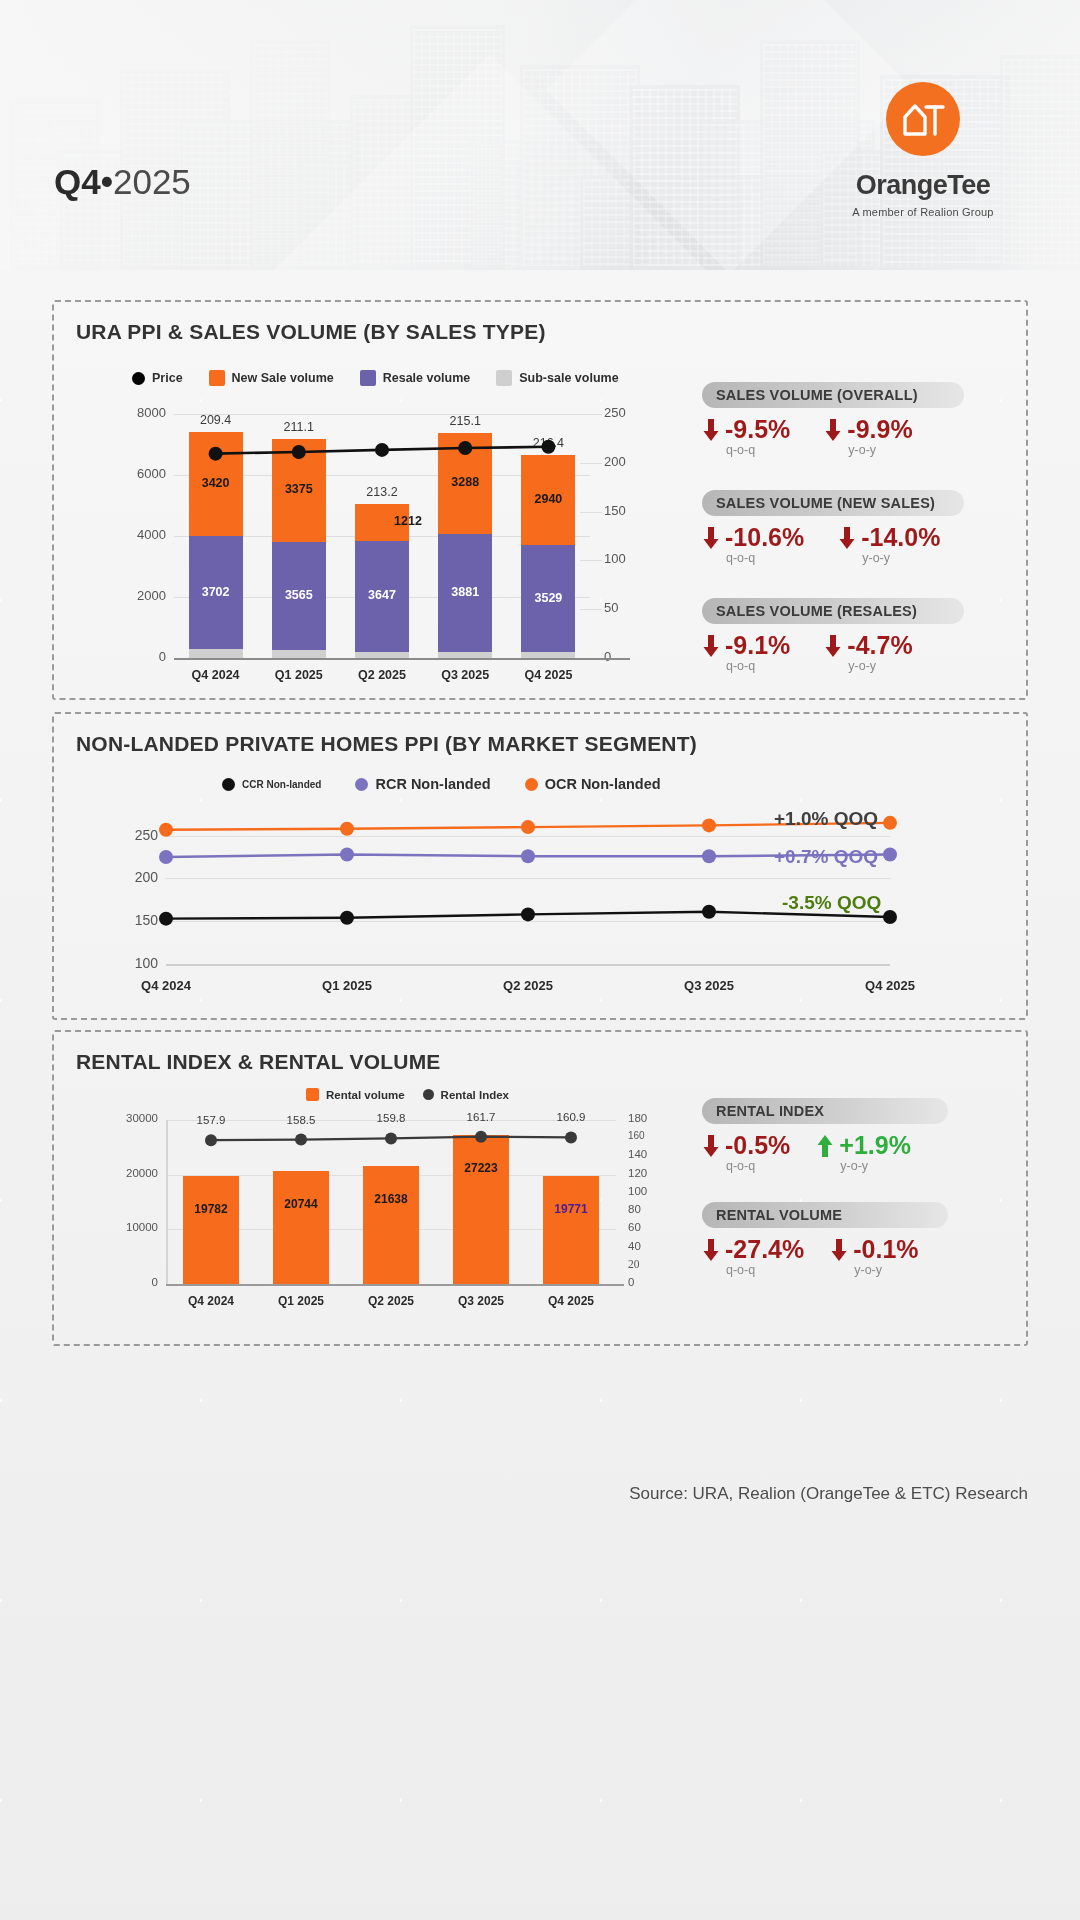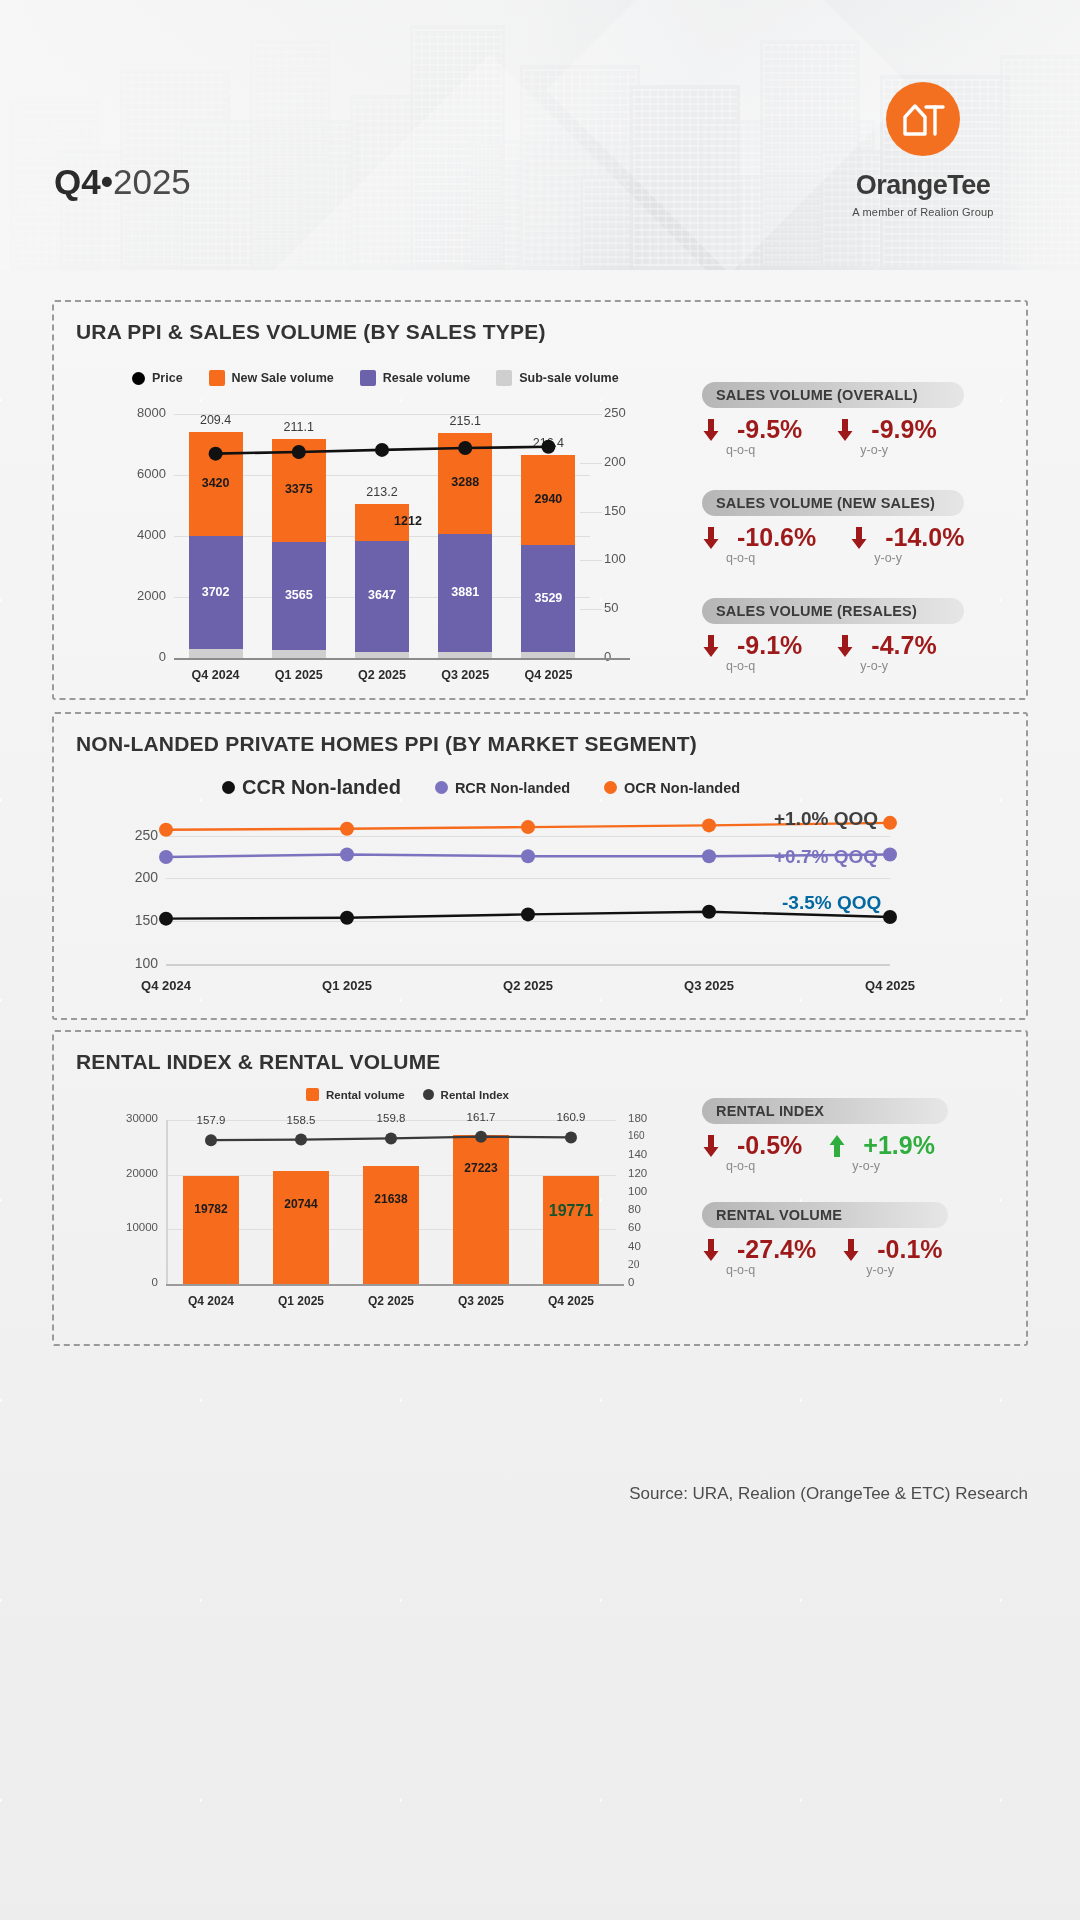--- a/index.html
+++ b/index.html
@@ -93,21 +93,21 @@
     background:linear-gradient(90deg,#b6b6b6,#cfcfcf 55%,#e6e6e6);
     border-radius:13px;
   }
   .stat-row { position:absolute; display:flex; gap:26px; }
   .arrow { width:18px; height:26px; flex:0 0 18px; position:relative; top:1px; }
   .stat-val { font-size:25px; font-weight:bold; line-height:26px; }
   .stat-val.down { color:#9e1a1a; }
   .stat-val.up { color:#2fae3e; }
   .stat-sub { font-size:12.5px; color:#8a8a8a; margin-top:1px; }
   .stat-cellwrap { display:flex; flex-direction:column; }
-  .stat-inner { display:flex; align-items:center; gap:17px; }
+  .stat-inner { display:flex; align-items:center; gap:5px; }
   .stat-sub-wrap { padding-left:24px; }
 
   .qoq-note { position:absolute; font-size:19px; font-weight:bold; color:#2f2f2f; }
 
   .source {
     position:absolute; right:52px; top:1484px;
     font-size:17px; color:#4c4c4c;
   }
 </style>
 </head>
@@ -326,21 +326,21 @@
             </div>
           </div>
         </div>
       </div>
   </div>
 
   <div class="card" style="top:712px;height:308px;">
     <div class="card-title">NON-LANDED PRIVATE HOMES PPI (BY MARKET SEGMENT)</div>
 
     <div class="legend" style="left:168px;top:62px;gap:34px;">
-      <div class="item" style="font-size:20px">
+      <div class="item" style="font-size:10px">
         <span class="sw dot" style="background:#111"></span>
         <span>CCR Non-landed</span>
       </div>
       <div class="item" style="font-size:14.5px">
         <span class="sw dot" style="background:#7B73BF"></span>
         <span>RCR Non-landed</span>
       </div>
       <div class="item" style="font-size:14.5px">
         <span class="sw dot" style="background:#F76B1C"></span>
         <span>OCR Non-landed</span>
@@ -379,21 +379,21 @@
         </svg>
         <div class="axlabel bold" style="left: 58px; top: 264px; width: 108px; text-align: center; font-size: 13px;">Q4 2024</div>
         <div class="axlabel bold" style="left: 239px; top: 264px; width: 108px; text-align: center; font-size: 13px;">Q1 2025</div>
         <div class="axlabel bold" style="left: 420px; top: 264px; width: 108px; text-align: center; font-size: 13px;">Q2 2025</div>
         <div class="axlabel bold" style="left: 601px; top: 264px; width: 108px; text-align: center; font-size: 13px;">Q3 2025</div>
         <div class="axlabel bold" style="left: 782px; top: 264px; width: 108px; text-align: center; font-size: 13px;">Q4 2025</div>
       </div>
 
     <div class="qoq-note" style="left:720px;top:94px;color:#404040;">+1.0% QOQ</div>
     <div class="qoq-note" style="left:720px;top:132px;color:#7B73BF;">+0.7% QOQ</div>
-    <div class="qoq-note" style="left:728px;top:178px;color:#0369a1;">-3.5% QOQ</div>
+    <div class="qoq-note" style="left:728px;top:178px;color:#4d7c0f;">-3.5% QOQ</div>
   </div>
 
   <div class="card" style="top:1030px;height:316px;">
     <div class="card-title">RENTAL INDEX &amp; RENTAL VOLUME</div>
 
     <div class="legend" style="left:252px;top:56px;gap:18px;">
       <div class="item" style="font-size:11.5px">
         <span class="sw" style="background:#F76B1C;width:13px;height:13px"></span>
         <span>Rental volume</span>
       </div>
@@ -434,21 +434,21 @@
         <div class="axlabel bold" style="left: 203px; top: 262px; width: 88px; text-align: center; font-size: 12px;">Q1 2025</div>
         <div class="bar" style="left: 309px; top: 133.712px; width: 56px; height: 118.288px; background: rgb(247, 107, 28);"></div>
         <div class="barlabel" style="left: 301px; top: 159.712px; width: 72px; color: rgb(26, 26, 26); font-size: 12px;">21638</div>
         <div class="pricelabel" style="left: 303px; top: 80.4044px; width: 68px; font-size: 11.5px;">159.8</div>
         <div class="axlabel bold" style="left: 293px; top: 262px; width: 88px; text-align: center; font-size: 12px;">Q2 2025</div>
         <div class="bar" style="left: 399px; top: 103.181px; width: 56px; height: 148.819px; background: rgb(247, 107, 28);"></div>
         <div class="barlabel" style="left: 391px; top: 129.181px; width: 72px; color: rgb(26, 26, 26); font-size: 12px;">27223</div>
         <div class="pricelabel" style="left: 393px; top: 78.6733px; width: 68px; font-size: 11.5px;">161.7</div>
         <div class="axlabel bold" style="left: 383px; top: 262px; width: 88px; text-align: center; font-size: 12px;">Q3 2025</div>
         <div class="bar" style="left: 489px; top: 143.919px; width: 56px; height: 108.081px; background: rgb(247, 107, 28);"></div>
-        <div class="barlabel" style="left: 481px; top: 169.919px; width: 72px; color: #14532d; font-size: 16px;">19771</div>
+        <div class="barlabel" style="left: 481px; top: 169.919px; width: 72px; color: #4c1d95; font-size: 12px;">19771</div>
         <div class="pricelabel" style="left: 483px; top: 79.4022px; width: 68px; font-size: 11.5px;">160.9</div>
         <div class="axlabel bold" style="left: 473px; top: 262px; width: 88px; text-align: center; font-size: 12px;">Q4 2025</div>
         <svg width="976" height="316" style="position: absolute; left: 0px; top: 0px; pointer-events: none;">
           <polyline points="157,108.13555555555556 247,107.5888888888889 337,106.40444444444444 427,104.67333333333335 517,105.4022222222222" fill="none" stroke="#3A3A3A" stroke-width="2.2"></polyline>
           <circle cx="157" cy="108.13555555555556" r="6" fill="#3A3A3A"></circle>
           <circle cx="247" cy="107.5888888888889" r="6" fill="#3A3A3A"></circle>
           <circle cx="337" cy="106.40444444444444" r="6" fill="#3A3A3A"></circle>
           <circle cx="427" cy="104.67333333333335" r="6" fill="#3A3A3A"></circle>
           <circle cx="517" cy="105.4022222222222" r="6" fill="#3A3A3A"></circle>
         </svg>

